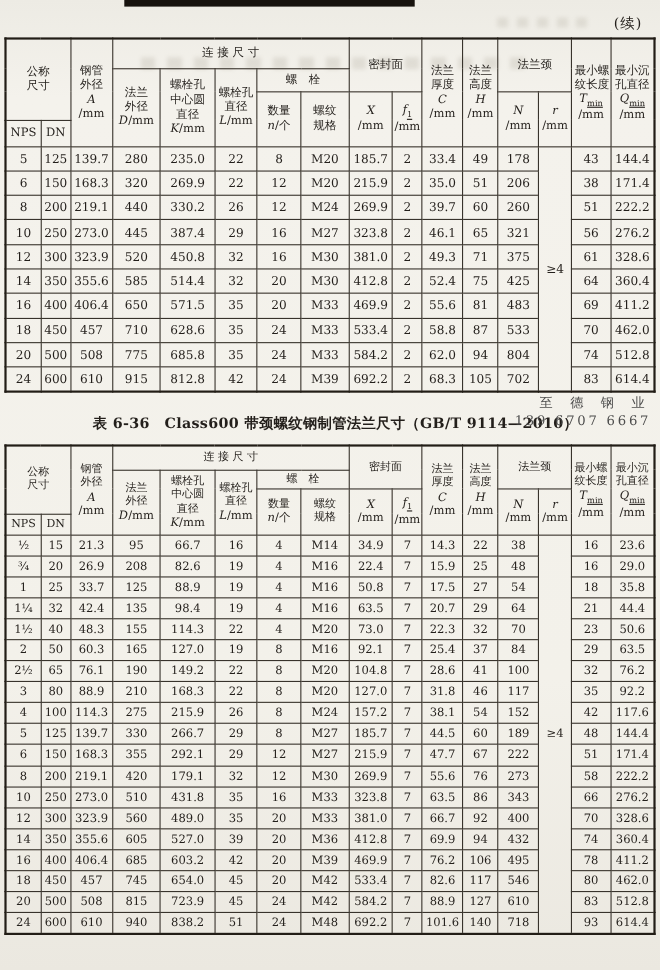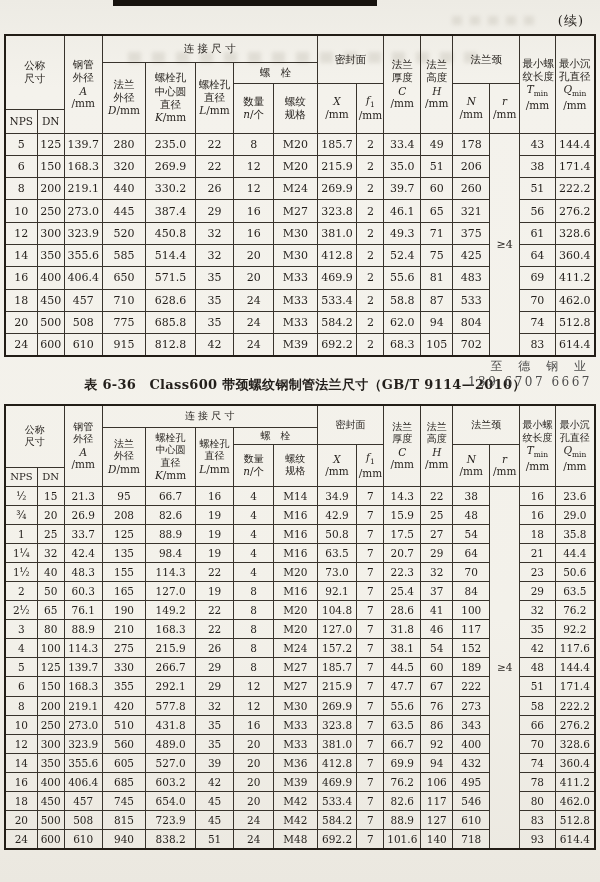--- a/index.html
+++ b/index.html
@@ -22,21 +22,21 @@
   .wm .l1{letter-spacing:6px;}
   .wm .l2{letter-spacing:2.5px;}
 
   table{border-collapse:collapse;table-layout:fixed;width:592px;
     border:2px solid #221d16;background:transparent;}
   th,td{border:1px solid #38332c;text-align:center;vertical-align:middle;
     padding:0;font-weight:normal;overflow:hidden;}
   th{font-size:10.5px;line-height:1.22;margin-left:48px;}
   td{font-size:11px;}
   i{font-style:italic;}
-  sub{font-size:7.5px;}
+  sub{font-size:7.5px;text-decoration:underline;}
   .sym{font-size:10.5px;}
   .narrow{display:inline-block;width:2.4em;line-height:1.25;}
   .narrow3{display:inline-block;width:3.45em;line-height:1.25;}
 
   .tbl{position:absolute;left:4px;}
   .t1{top:34px;}
   .t2{top:404px;}
   .t1 tr.h1{height:27px}.t1 tr.h2{height:21px}.t1 tr.h3{height:26px}.t1 tr.h4{height:24px}
   .t1 tbody tr{height:22.3px;}
   .t2 th{font-size:10px;line-height:1.18;}
@@ -443,21 +443,21 @@
       </tr>
       <tr>
         <td>¾</td>
         <td>20</td>
         <td>26.9</td>
         <td>208</td>
         <td>82.6</td>
         <td>19</td>
         <td>4</td>
         <td>M16</td>
-        <td>42.9</td>
+        <td>22.4</td>
         <td>7</td>
         <td>15.9</td>
         <td>25</td>
         <td>48</td>
         <td>16</td>
         <td>29.0</td>
       </tr>
       <tr>
         <td>1</td>
         <td>25</td>
@@ -609,21 +609,21 @@
         <td>67</td>
         <td>222</td>
         <td>51</td>
         <td>171.4</td>
       </tr>
       <tr>
         <td>8</td>
         <td>200</td>
         <td>219.1</td>
         <td>420</td>
-        <td>577.8</td>
+        <td>179.1</td>
         <td>32</td>
         <td>12</td>
         <td>M30</td>
         <td>269.9</td>
         <td>7</td>
         <td>55.6</td>
         <td>76</td>
         <td>273</td>
         <td>58</td>
         <td>222.2</td>

